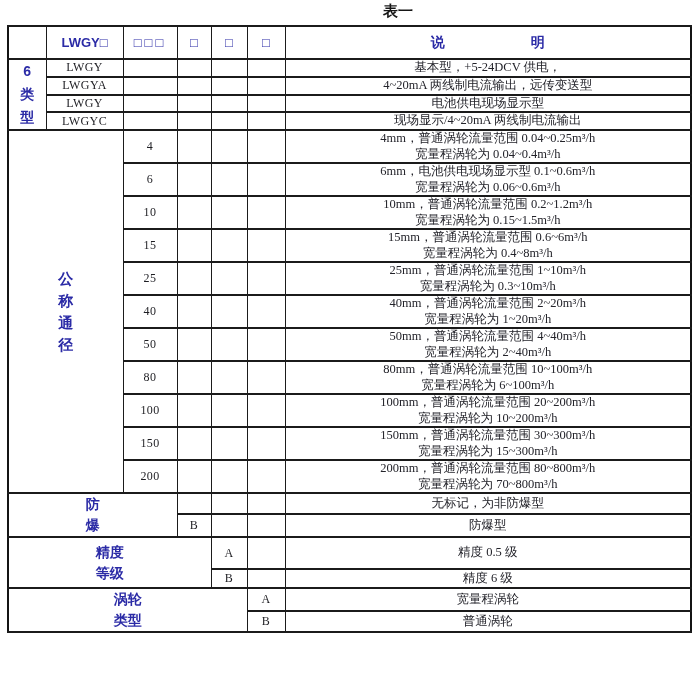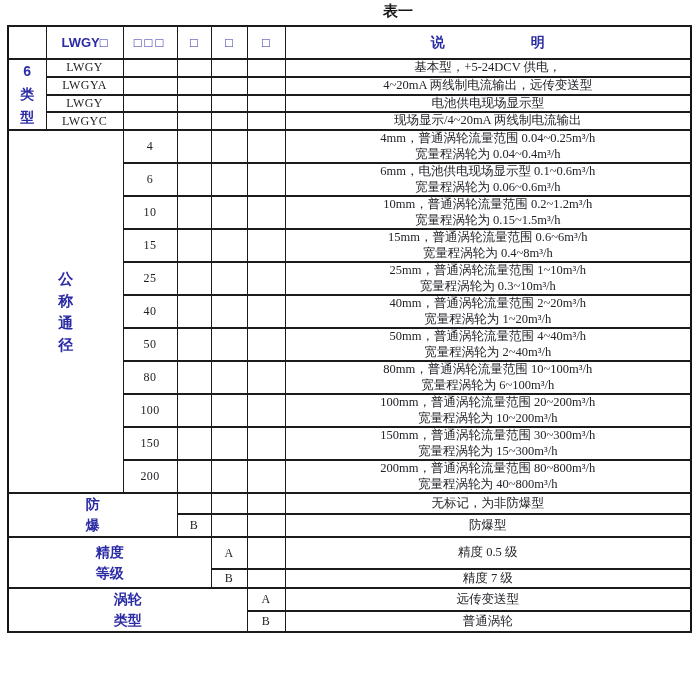--- a/index.html
+++ b/index.html
@@ -261,21 +261,21 @@
       <div>宽量程涡轮为 15~300m³/h</div>
     </td>
   </tr>
   <tr class="r33">
     <td class="code">200</td>
     <td></td>
     <td></td>
     <td></td>
     <td class="desc">
       <div>200mm，普通涡轮流量范围 80~800m³/h</div>
-      <div>宽量程涡轮为 40~800m³/h</div>
+      <div>宽量程涡轮为 70~800m³/h</div>
     </td>
   </tr>
 
   <tr class="r21">
     <td colspan="3" rowspan="2" class="vlabel lbl-small">
       <div>防</div>
       <div>爆</div>
     </td>
     <td class="code"></td>
     <td></td>
@@ -294,29 +294,29 @@
       <div>精度</div>
       <div>等级</div>
     </td>
     <td class="code">A</td>
     <td></td>
     <td class="desc">精度 0.5 级</td>
   </tr>
   <tr class="r19">
     <td class="code">B</td>
     <td></td>
-    <td class="desc">精度 7 级</td>
+    <td class="desc">精度 6 级</td>
   </tr>
 
   <tr class="r20">
     <td colspan="5" rowspan="2" class="vlabel lbl-small">
       <div>涡轮</div>
       <div>类型</div>
     </td>
     <td class="code">A</td>
-    <td class="desc">远传变送型</td>
+    <td class="desc">宽量程涡轮</td>
   </tr>
   <tr class="r19">
     <td class="code">B</td>
     <td class="desc">普通涡轮</td>
   </tr>
 </tbody>
   </table>
 
 </body></html>

